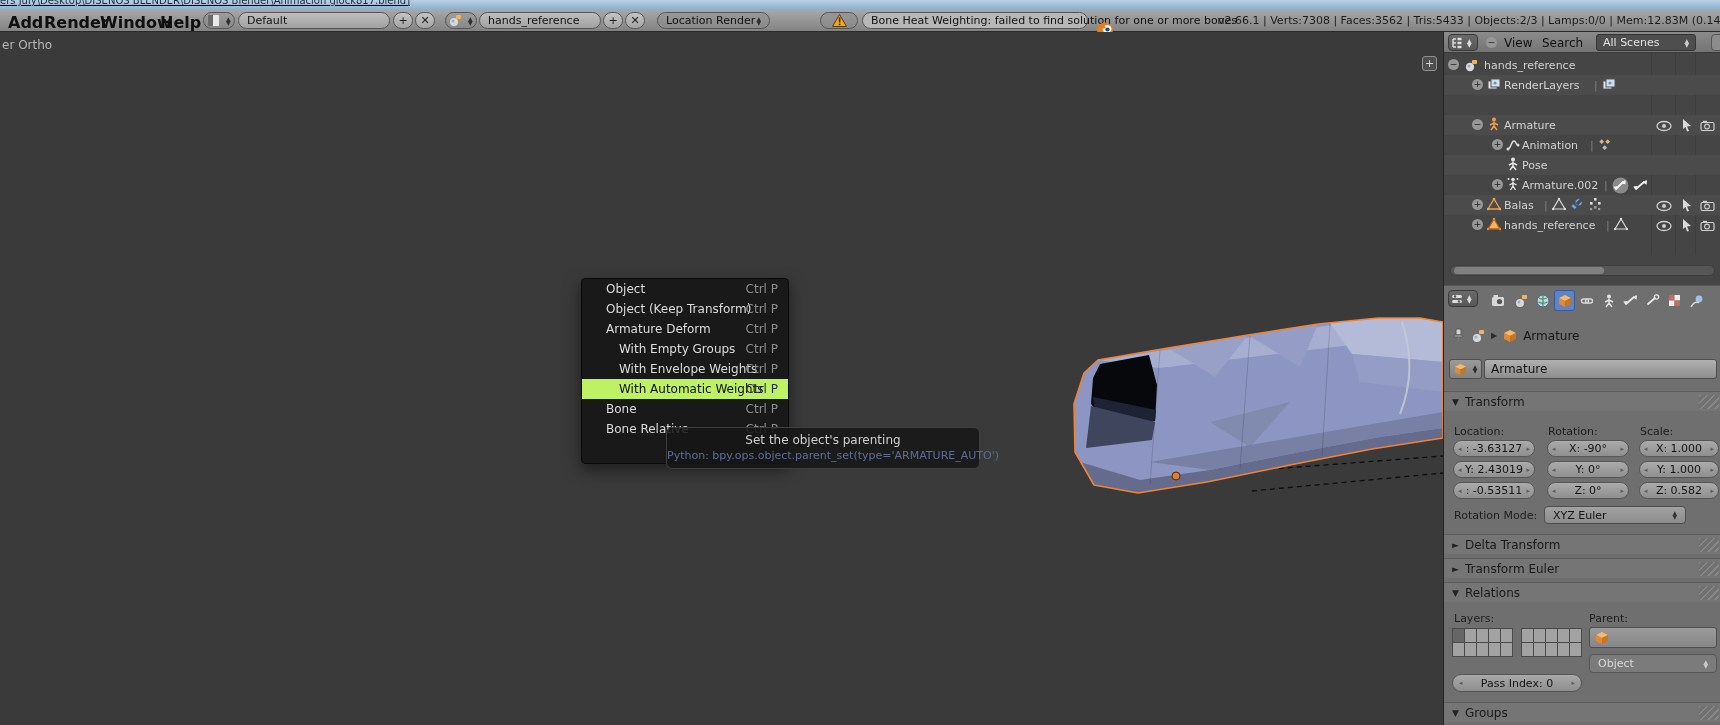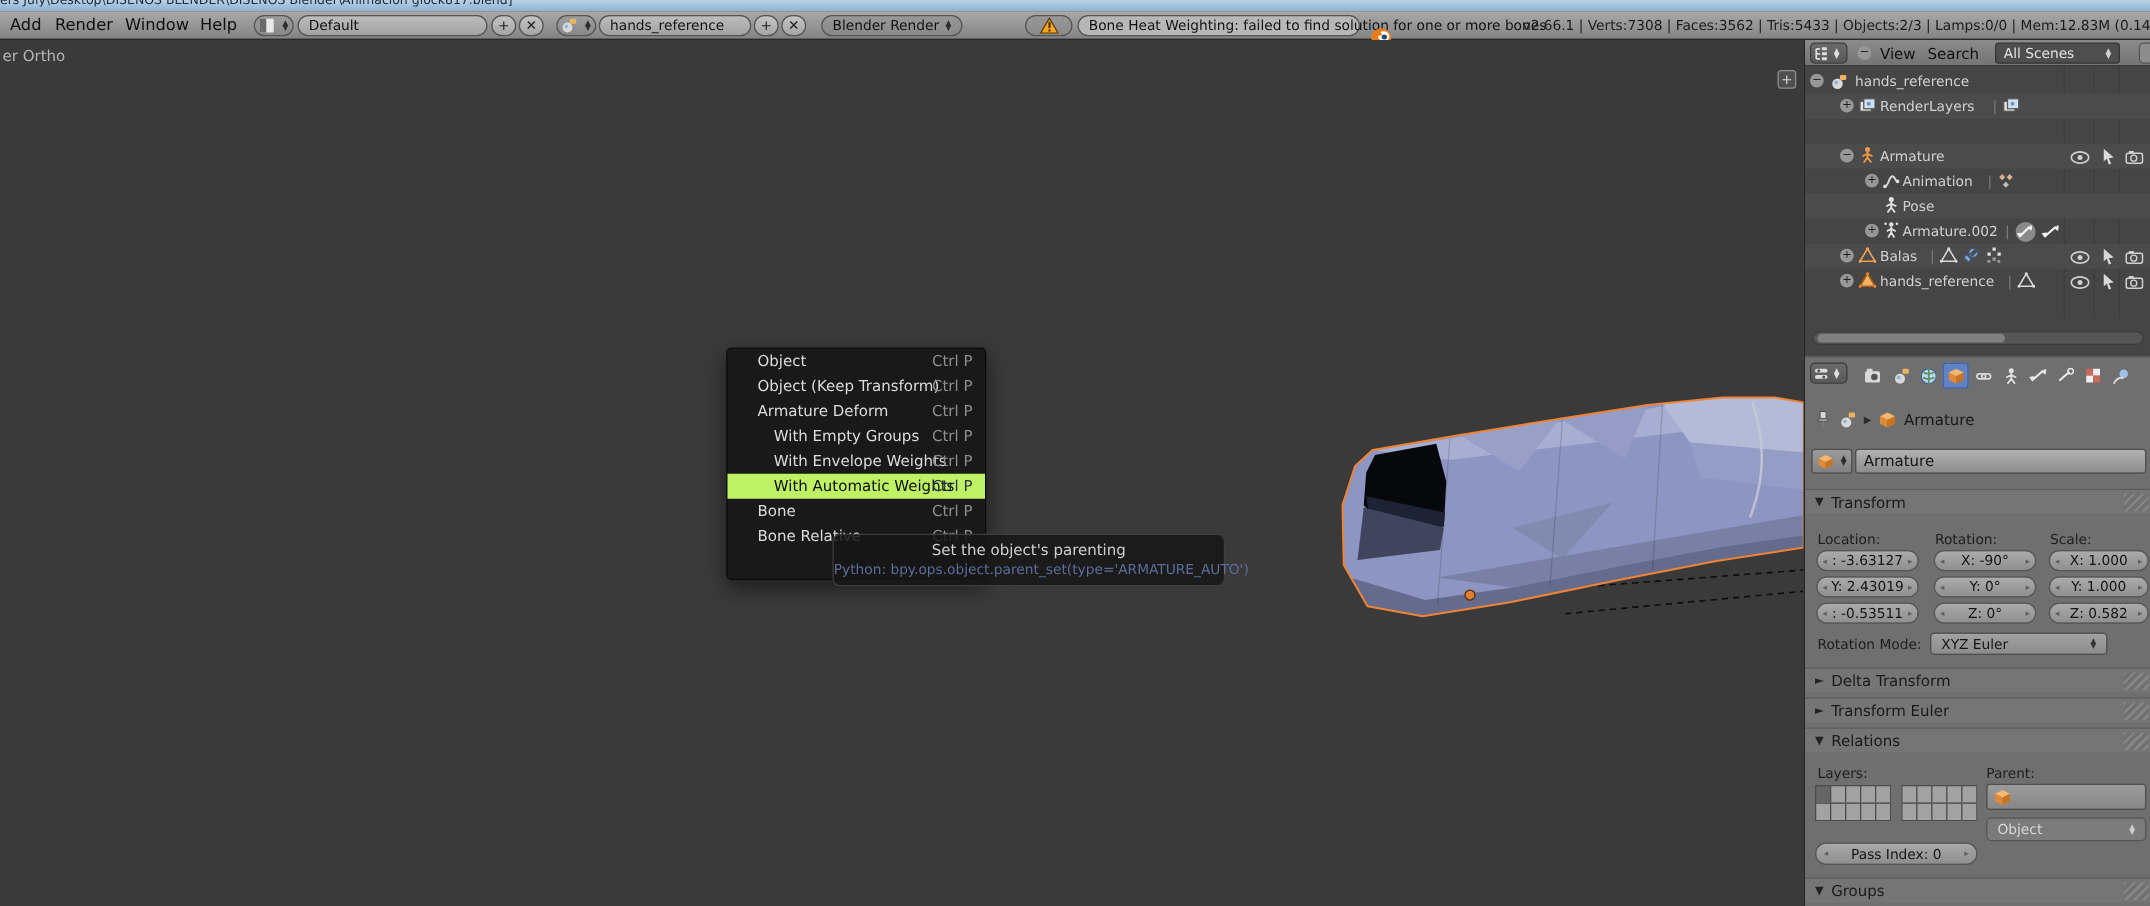--- a/index.html
+++ b/index.html
@@ -2,27 +2,27 @@
 <html><head>
 <meta charset="utf-8">
 <style>
   * { margin:0; padding:0; box-sizing:border-box; }
   html,body { width:1720px; height:725px; overflow:hidden; background:#3a3a3a;
     font-family:"DejaVu Sans","Liberation Sans",sans-serif; font-size:11px; }
   .abs { position:absolute; }
 
   
   #titlebar { left:0; top:0; width:1720px; height:9px; overflow:hidden;
-    background:linear-gradient(#b9d0e4,#8fb2d0); }
+    background:linear-gradient(#b9d0e4,#8fb2d0);text-decoration:underline; }
   #titlebar span { display:block; margin-top:-5px; font-size:10px; color:#1d2c3c; white-space:nowrap; }
 
   
   #infobar { left:0; top:9px; width:1720px; height:23px;
     background:linear-gradient(#a9a9a9,#838383); border-bottom:1px solid #2a2a2a; }
-  .menu-item { position:absolute; top:4px; color:#0f0f0f; font-size:13px; cursor:default; }
+  .menu-item { position:absolute; top:4px; color:#0f0f0f; font-size:16px; cursor:default;font-weight:bold; }
   .fld { position:absolute; top:3px; height:17px; border:1px solid #555;
     background:linear-gradient(#bdbdbd,#a2a2a2); border-radius:9px; color:#111;
     display:flex; align-items:center; padding:0 8px; white-space:nowrap; }
   .fld.dark { background:linear-gradient(#979797,#8a8a8a); }
   .sqbtn { position:absolute; top:3px; width:20px; height:17px; border:1px solid #555;
     background:linear-gradient(#c4c4c4,#a5a5a5); border-radius:9px; color:#222;
     display:flex; align-items:center; justify-content:center; font-size:11px; }
   .iconbtn { position:absolute; top:3px; height:17px; border:1px solid #555;
     background:linear-gradient(#9d9d9d,#888); border-radius:9px; display:flex; align-items:center; padding:0 3px; gap:2px; }
   .stepper { display:inline-flex; flex-direction:column; line-height:4px; font-size:6px; color:#2c2c2c; margin-left:4px; }
@@ -148,21 +148,21 @@
     </svg>
     <span class="stepper">▲<br>▼</span>
   </div>
   <div class="fld" style="left:479px;width:122px">
     <span>hands_reference</span>
   </div>
   <div class="sqbtn" style="left:603px">+</div>
   <div class="sqbtn" style="left:625px">✕</div>
 
   <div class="fld dark" style="left:657px;width:113px">
-    <span>Blender Render</span>
+    <span>Location Render</span>
     <span class="stepper" style="margin-left:auto">▲<br>▼</span>
   </div>
 
   <div class="fld dark" style="left:820px;width:38px;justify-content:center">
     <svg width="15" height="13" viewBox="0 0 15 13">
       <polygon points="7.5,0.5 14.5,12.5 0.5,12.5" fill="#f5a623" stroke="#5a3a00" stroke-width="1"></polygon>
       <rect x="6.8" y="3.5" width="1.6" height="5" fill="#3a2600"></rect>
       <rect x="6.8" y="9.6" width="1.6" height="1.6" fill="#3a2600"></rect>
     </svg>
   </div>

